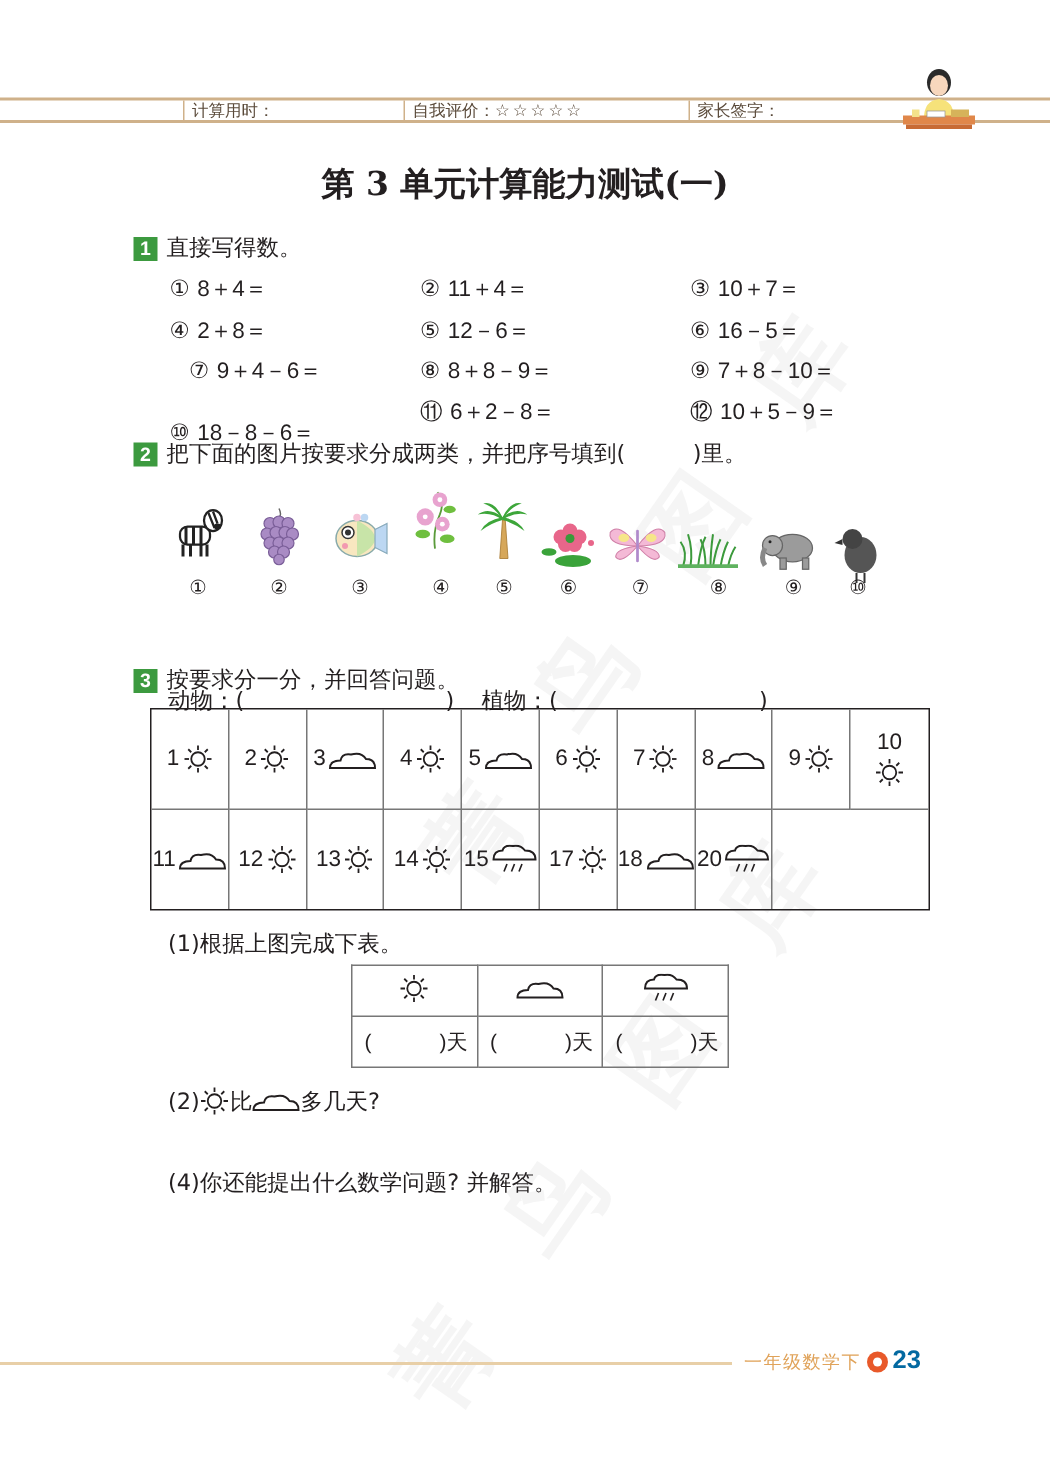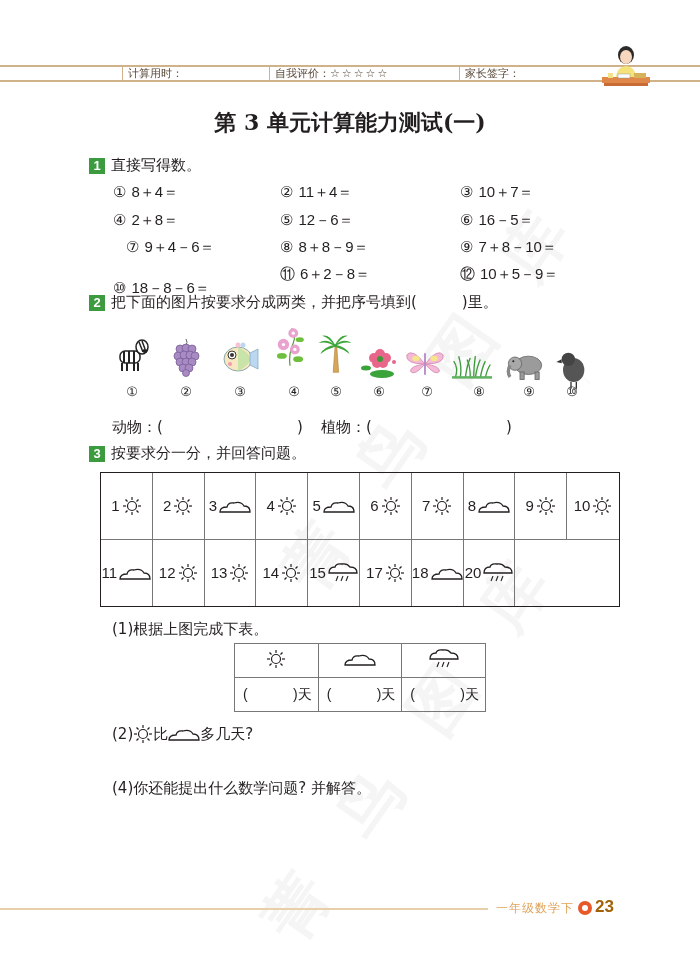--- a/index.html
+++ b/index.html
@@ -28,46 +28,46 @@
   .sec-head { position: absolute; left: 89px; display: flex; align-items: center; font-size: 15px; }
   .badge { width: 16px; height: 16px; background: #3c9a3f; color: #fff; font-weight: bold; font-size: 13px;
     line-height: 16px; text-align: center; margin-right: 6px; font-family: "Liberation Sans", sans-serif; }
 
   .eq { position: absolute; font-size: 15px; white-space: nowrap; font-family: "Liberation Sans", sans-serif; }
   .eq .num { margin-right: 5px; }
 
   .pic { position: absolute; width: 40px; height: 44px; }
   .pic-label { position: absolute; font-family: "DejaVu Serif", serif; font-size: 13px; width: 40px; text-align: center; }
 
-  .fill-line { position: absolute; font-size: 15px; white-space: nowrap; }
+  .fill-line { position: absolute; font-size: 15px; white-space: nowrap; margin-top: 40px; }
 
   
   .weather-grid { position: absolute; left: 100px; top: 472px; width: 520px; height: 135px;
     border: 1.5px solid #231f20; display: grid; grid-template-columns: repeat(10, 1fr); grid-template-rows: 1fr 1fr; }
   .wcell { border-right: 1px solid #777; border-bottom: 1px solid #777; display: flex; align-items: center;
     justify-content: center; font-family: "Liberation Sans", sans-serif; font-size: 15px; gap: 2px; }
-  .wcell:nth-child(10n) { border-right: none; }
+  .wcell:nth-child(10n) { border-right: none; flex-direction: column; }
   .wcell:nth-child(n+11) { border-bottom: none; }
 
   .sub-q { position: absolute; left: 112px; font-size: 15px; white-space: nowrap; display: flex; align-items: center; }
 
   .count-table { position: absolute; left: 234px; top: 643px; width: 252px; height: 68px;
     border: 1.5px solid #231f20; border-collapse: collapse; }
   .count-table td { border: 1px solid #777; text-align: center; font-size: 14px; width: 84px; height: 34px; }
   .count-table td.blank { text-align: left; padding-left: 8px; font-family: "Liberation Sans", sans-serif; }
   .count-table td.blank .r { float: right; padding-right: 6px; }
 
   .footer-line { position: absolute; left: 0; top: 908px; width: 488px; height: 1.5px; background: #e8cfa7; }
   .footer-text { position: absolute; left: 496px; top: 900px; font-size: 12px; color: #e0a35a;
     font-family: "DejaVu Serif", serif; letter-spacing: 1px; }
   .footer-dot { position: absolute; left: 578px; top: 901px; width: 14px; height: 14px; border-radius: 50%;
     background: #e8592a; }
   .footer-dot::after { content: ""; position: absolute; left: 4px; top: 4px; width: 6px; height: 6px; border-radius: 50%; background: #fff; }
   .page-num { position: absolute; left: 595px; top: 897px; font-size: 17px; font-weight: bold;
-    font-family: "Liberation Sans", sans-serif; color: #a16207; }
+    font-family: "Liberation Sans", sans-serif; color: #0369a1; }
 </style>
 </head>
 <body>
 
 <div class="watermark" style="left:200px; top:350px;">菁 鸟 图 库</div>
 <div class="watermark" style="left:180px; top:700px;">菁 鸟 图 库</div>
 
 <div class="header-band">
   <div class="header-divider" style="left:122px;"></div>
   <div class="header-cell" style="left:122px;">计算用时：</div>

